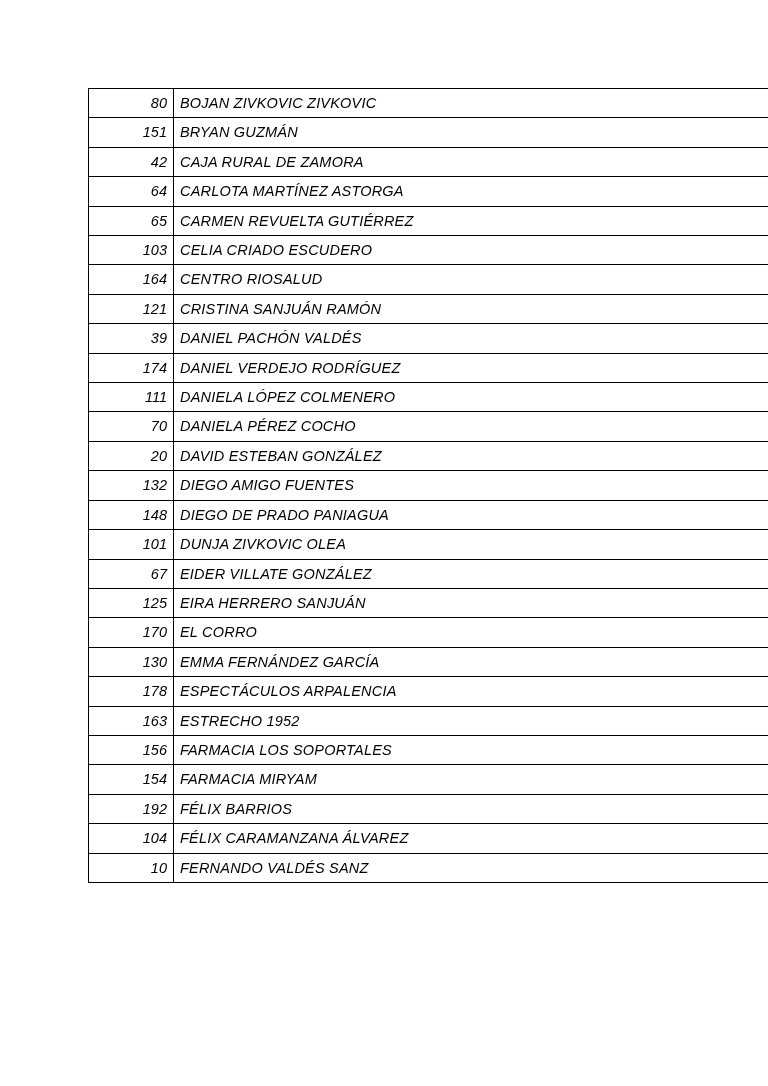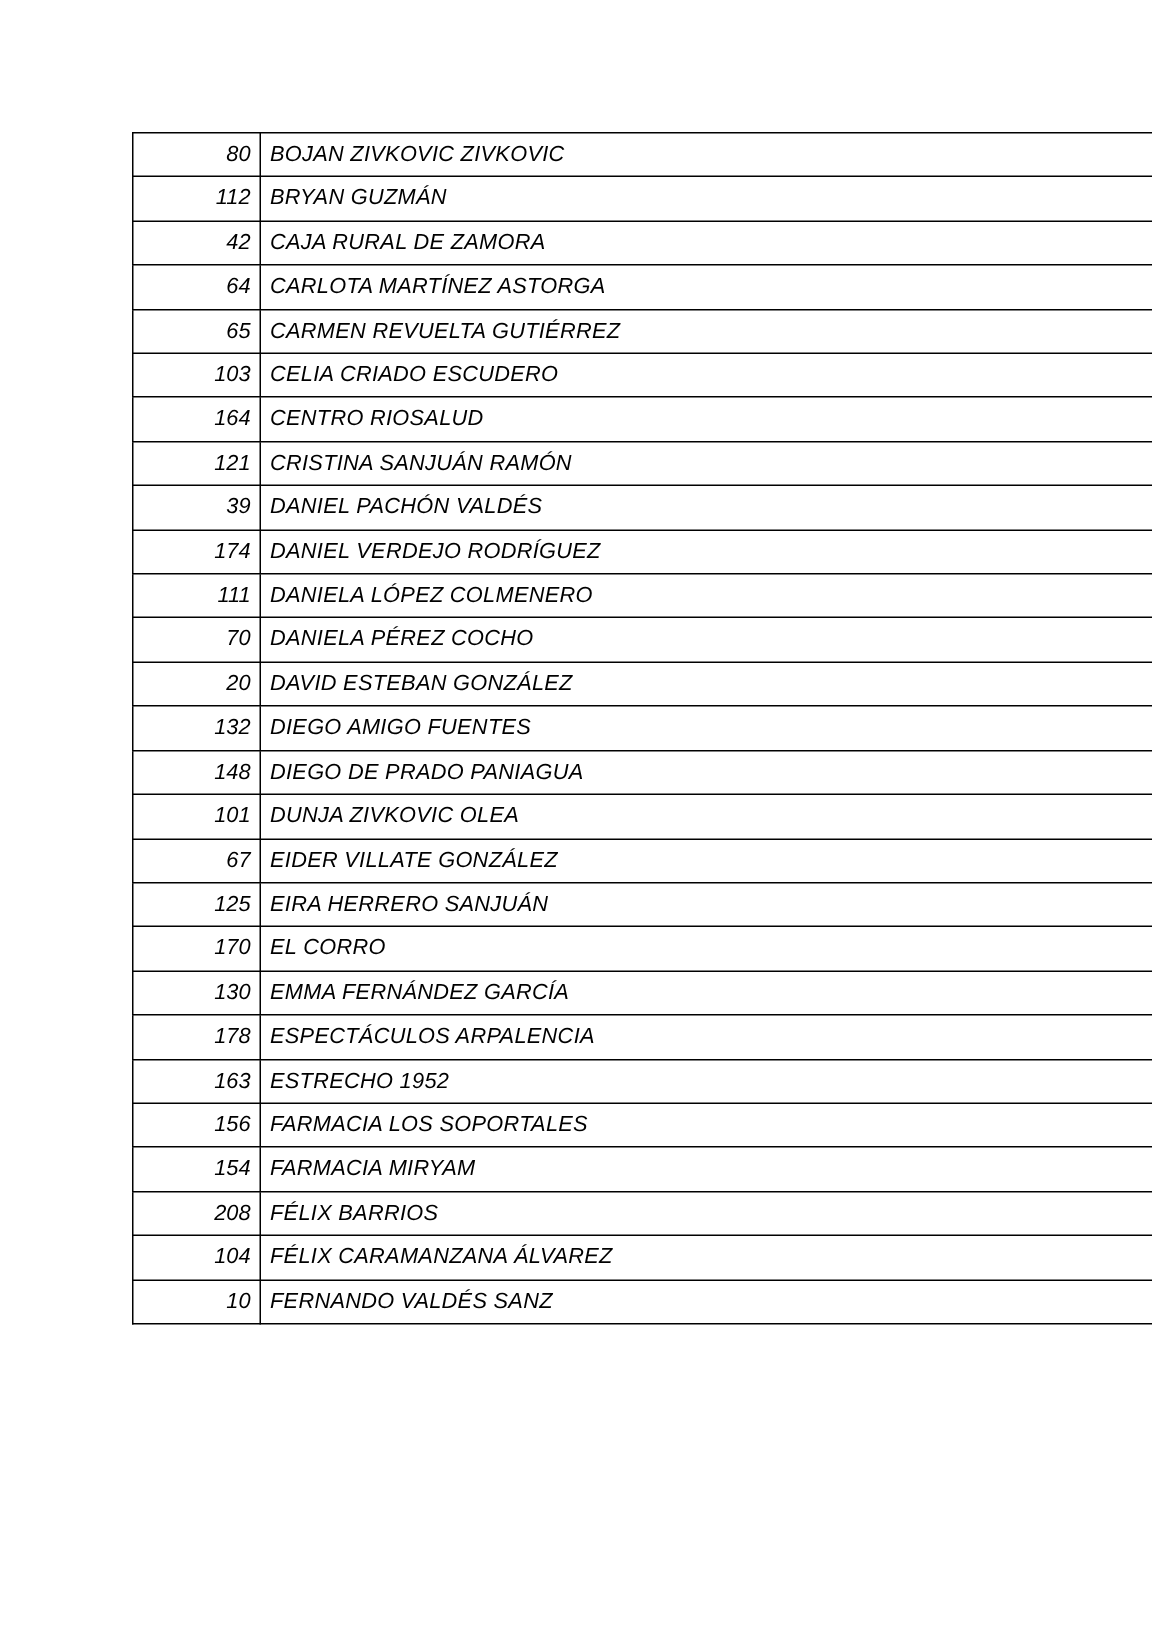--- a/index.html
+++ b/index.html
@@ -51,21 +51,21 @@
 <body>
 
 <div class="page">
   <table class="entries">
     <tbody>
         <tr>
           <td class="num">80</td>
           <td class="name">BOJAN ZIVKOVIC ZIVKOVIC</td>
         </tr>
         <tr>
-          <td class="num">112</td>
+          <td class="num">151</td>
           <td class="name">BRYAN GUZMÁN</td>
         </tr>
         <tr>
           <td class="num">42</td>
           <td class="name">CAJA RURAL DE ZAMORA</td>
         </tr>
         <tr>
           <td class="num">64</td>
           <td class="name">CARLOTA MARTÍNEZ ASTORGA</td>
         </tr>
@@ -143,21 +143,21 @@
         </tr>
         <tr>
           <td class="num">156</td>
           <td class="name">FARMACIA LOS SOPORTALES</td>
         </tr>
         <tr>
           <td class="num">154</td>
           <td class="name">FARMACIA MIRYAM</td>
         </tr>
         <tr>
-          <td class="num">208</td>
+          <td class="num">192</td>
           <td class="name">FÉLIX BARRIOS</td>
         </tr>
         <tr>
           <td class="num">104</td>
           <td class="name">FÉLIX CARAMANZANA ÁLVAREZ</td>
         </tr>
         <tr>
           <td class="num">10</td>
           <td class="name">FERNANDO VALDÉS SANZ</td>
         </tr>

